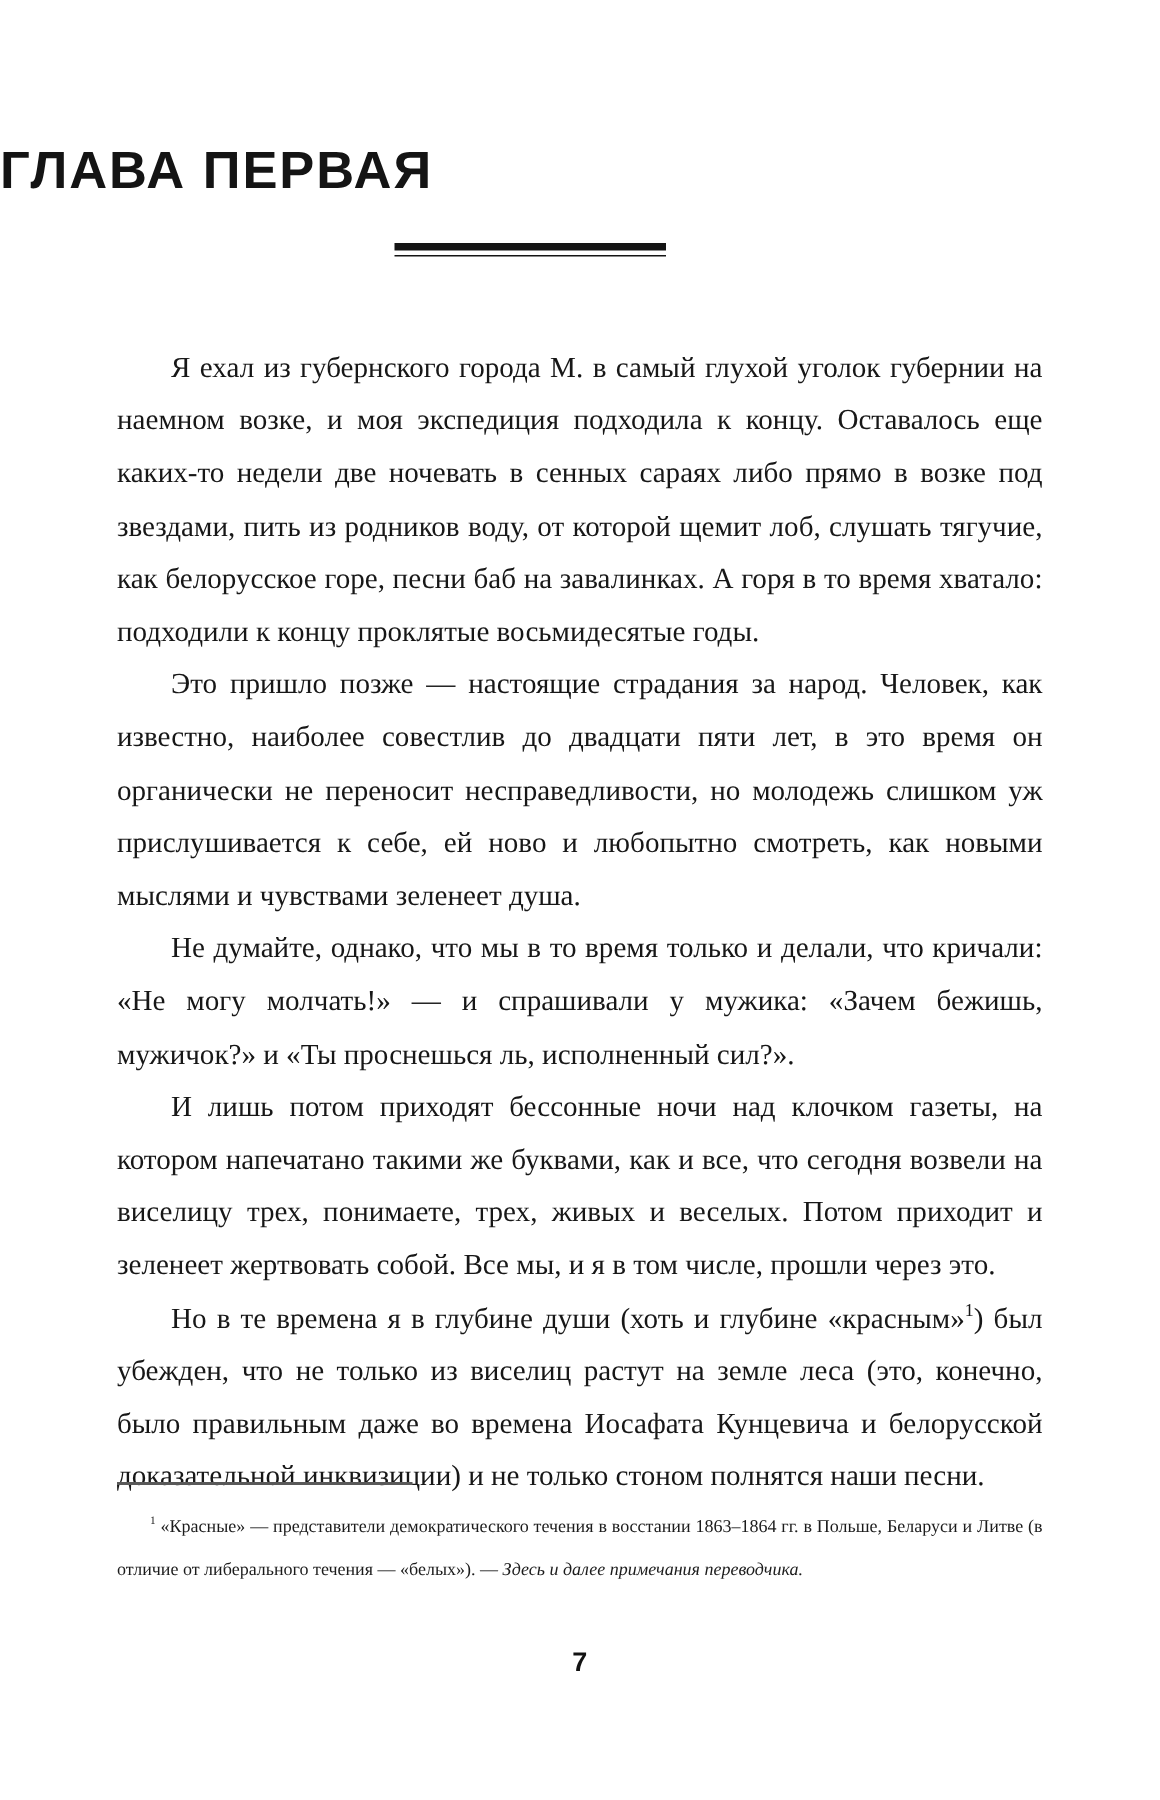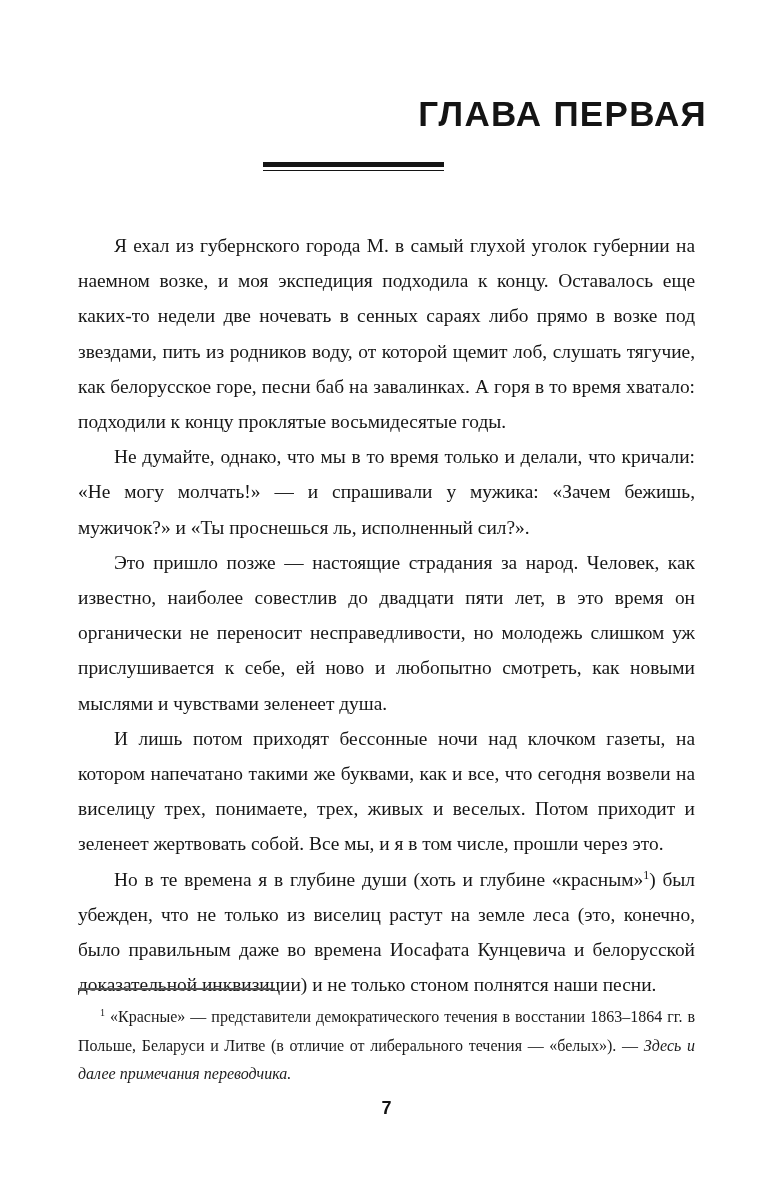--- a/index.html
+++ b/index.html
@@ -18,21 +18,21 @@
     overflow: hidden;
     box-sizing: border-box;
   }
 
   
   .chapter-head {
     position: absolute;
     left: 0;
     top: 96px;
     width: 707px;
-    text-align: right;
+    text-align: left;
   }
 
   .chapter-title {
     font-family: "Liberation Sans", sans-serif;
     font-weight: bold;
     font-size: 35px;
     letter-spacing: 1.3px;
     color: #141414;
     line-height: 1;
     margin: 0;
@@ -91,21 +91,21 @@
 
   .footnote-rule {
     width: 197px;
     height: 2px;
     background: #595959;
     margin: 0 0 13px 0;
   }
 
   .footnote-text {
     font-family: "Liberation Serif", "DejaVu Serif", serif;
-    font-size: 16px;
+    font-size: 12px;
     line-height: 28.6px;
     color: #1b1b1b;
     text-align: justify;
     text-justify: inter-word;
     margin: 0;
     text-indent: 22px;
   }
 
   .footnote-marker {
     font-size: 0.63em;
@@ -138,22 +138,22 @@
   <div class="chapter-head">
     <h1 class="chapter-title">ГЛАВА ПЕРВАЯ</h1>
     <div class="rule-ornament">
       <div class="rule-thick"></div>
       <div class="rule-thin"></div>
     </div>
   </div>
 
   <div class="body-text">
     <p>Я ехал из губернского города М. в самый глухой уголок губернии на наемном возке, и моя экспедиция подходила к концу. Оставалось еще каких-то недели две ночевать в сенных сараях либо прямо в возке под звездами, пить из родников воду, от которой щемит лоб, слушать тягучие, как белорусское горе, песни баб на завалинках. А горя в то время хватало: подходили к концу проклятые восьмидесятые годы.</p>
+    <p>Это пришло позже — настоящие страдания за народ. Человек, как известно, наиболее совестлив до двадцати пяти лет, в это время он органически не переносит несправедливости, но молодежь слишком уж прислушивается к себе, ей ново и любопытно смотреть, как новыми мыслями и чувствами зеленеет душа.</p>
     <p>Не думайте, однако, что мы в то время только и делали, что кричали: «Не могу молчать!» — и спрашивали у мужика: «Зачем бежишь, мужичок?» и «Ты проснешься ль, исполненный сил?».</p>
-    <p>Это пришло позже — настоящие страдания за народ. Человек, как известно, наиболее совестлив до двадцати пяти лет, в это время он органически не переносит несправедливости, но молодежь слишком уж прислушивается к себе, ей ново и любопытно смотреть, как новыми мыслями и чувствами зеленеет душа.</p>
     <p>И лишь потом приходят бессонные ночи над клочком газеты, на котором напечатано такими же буквами, как и все, что сегодня возвели на виселицу трех, понимаете, трех, живых и веселых. Потом приходит и зеленеет жертвовать собой. Все мы, и я в том числе, прошли через это.</p>
     <p><span>Но в те времена я в глубине души (хоть и глубине «крас­ным»</span><sup class="fn-ref">1</sup><span>) был убежден, что не только из виселиц растут на земле леса (это, конечно, было правильным даже во времена Иосафата Кунцевича и белорусской доказательной инквизиции) и не только стоном полнятся наши песни.</span></p>
   </div>
 
   <div class="footnote">
     <div class="footnote-rule"></div>
     <p class="footnote-text"><sup class="footnote-marker">1</sup> <span>«Красные» — представители демократического течения в восстании 1863–1864 гг. в Польше, Беларуси и Литве (в отличие от либерального течения — «белых»). — </span><span class="footnote-italic">Здесь и далее примечания переводчика.</span></p>
   </div>
 
   <div class="folio">7</div>

